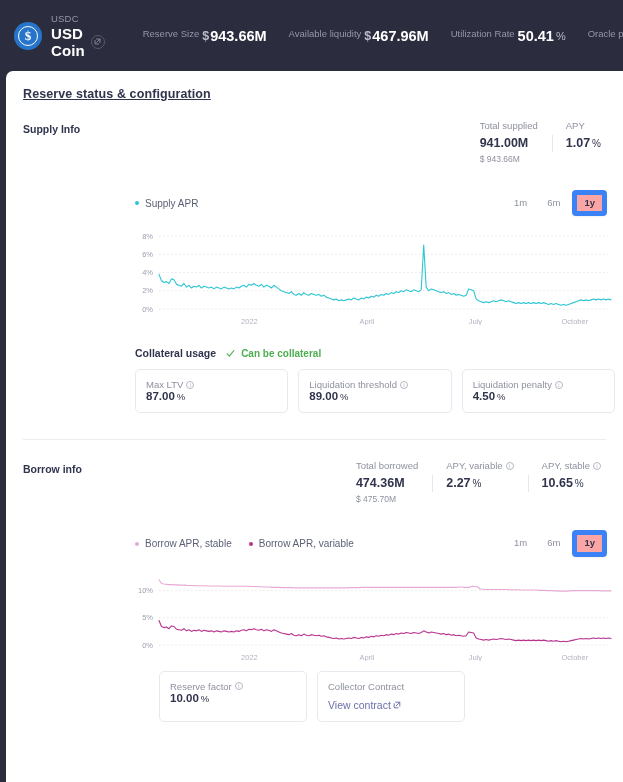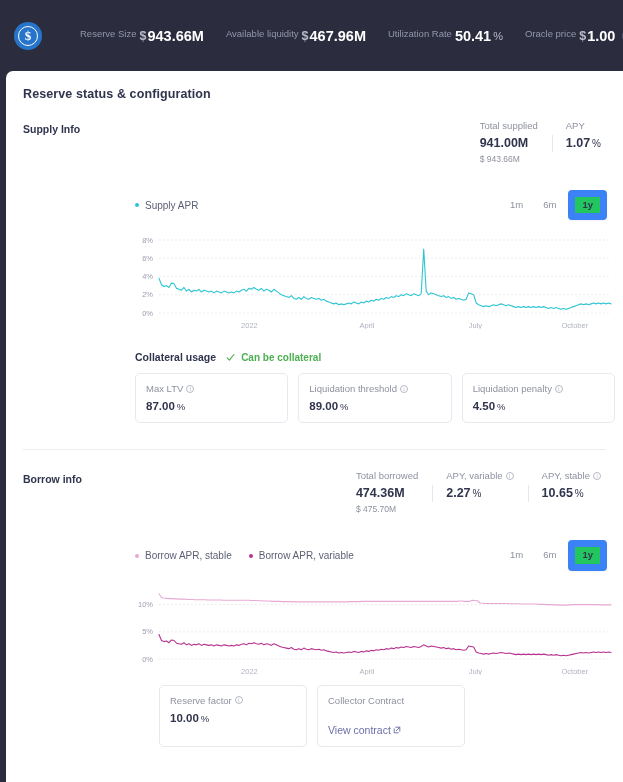--- a/index.html
+++ b/index.html
@@ -59,21 +59,21 @@
   
   .panel {
     position:absolute; left:6px; top:71px;
     width: 617px; height: 711px;
     background:#ffffff;
     border-top-left-radius: 7px;
     padding: 0;
   }
   .panel-title {
     font-size: 12.5px; font-weight: 700; color:#30344d;
-    padding: 16px 0 0 17px; letter-spacing:.1px;
+    padding: 16px 0 0 17px; letter-spacing:.1px;text-decoration:underline;
   }
 
   .row { display:flex; padding-left:17px; }
   .row-label {
     width: 112px; flex:none;
     font-size:10.5px; font-weight:700; color:#30344d;
     padding-top: 3px;
   }
   .row-body { flex:1; padding-right:14px; }
 
@@ -103,64 +103,75 @@
   .legend { display:flex; align-items:center; gap:17px; }
   .leg { display:flex; align-items:center; gap:6px; }
   .leg-dot { width:4px; height:4px; border-radius:50%; flex:none; }
   .leg-text { font-size:10px; color:#5b5f74; white-space:nowrap; }
   .ranges { display:flex; align-items:center; gap:4px; }
   .range-btn {
     font-size:9.5px; color:#8e919f; padding:3px 7px; border-radius:4px;
     border:1px solid transparent; background:transparent; line-height:1.1;
   }
   .range-btn.active {
-    color:#30344d; font-weight:700; background:#22c55e;
-    border:7px solid #3b82f6;
+    color:#30344d; font-weight:700; background:#fca5a5;
+    border:5px solid #3b82f6;
     box-shadow: 0 1px 2px rgba(0,0,0,.05);
   }
 
   .plot { position:relative; margin-top: 14px; }
   .plot svg { display:block; }
   .ylab { position:absolute; font-size:7.5px; fill:#9ca0b0; }
   .xlab { font-size:7.5px; fill:#b1b4c0; }
 
   
   .sub-title-row { display:flex; align-items:center; gap:10px; margin-top: 22px; }
   .sub-title { font-size:10.5px; font-weight:700; color:#30344d; }
   .can-collat { display:flex; align-items:center; gap:6px; font-size:10px; color:#4caf50; font-weight:700; }
   .check { width:9px; height:9px; }
 
   .cards { display:flex; gap:10px; margin-top:10px; }
   .card {
     flex:1; border:1px solid #e8e9ee; border-radius:5px;
     padding:9px 10px 10px 10px; background:#fff;
   }
   .card-label { color:#8e919f; font-size:9.5px; display:flex; align-items:center; gap:3px; }
-  .card-value { color:#30344d; font-size:11.5px; font-weight:700; margin-top:6px; }
+  .card-value { color:#30344d; font-size:11.5px; font-weight:700; }
   .card-value .u { font-weight:400; font-size:9.5px; margin-left:2px; }
   .card-link {
-    color:#6b70a8; font-size:10.5px; margin-top:18px;
+    color:#6b70a8; font-size:10.5px; margin-top:7px;
     display:flex; align-items:center; gap:2px;
   }
   .card-link svg { width:8px; height:8px; }
 
   .hdiv { height:1px; background:#ededf1; margin: 26px 17px 0 17px; }
   .sec2 { margin-top: 20px; }
 </style>
 </head>
 <body>
 
 <div class="app">
 
   <div class="topbar">
     <div class="asset-block">
       <div class="coin-icon">
         <div class="ring">
             <span class="dollar">$</span>
           </div>
+      </div>
+      <div class="asset-text">
+        <span class="asset-sym">USDC</span>
+        <div class="asset-name-row">
+          <span class="asset-name">USD Coin</span>
+          <span class="ext-btn">
+            <svg viewBox="0 0 10 10">
+                <path d="M3.5 1.5h5v5M8.5 1.5L4 6M6.5 8.5h-5v-5" fill="none" stroke="currentColor" stroke-width="1.2" stroke-linecap="round" stroke-linejoin="round"></path>
+              </svg>
+          </span>
+        </div>
       </div>
     </div>
     <div class="vdiv"></div>
     <div class="stats">
 
       <div class="stat">
         <span class="stat-label">Reserve Size</span>
         <span class="stat-value">
           <span class="sym">$</span>
             <span>943.66M</span>

